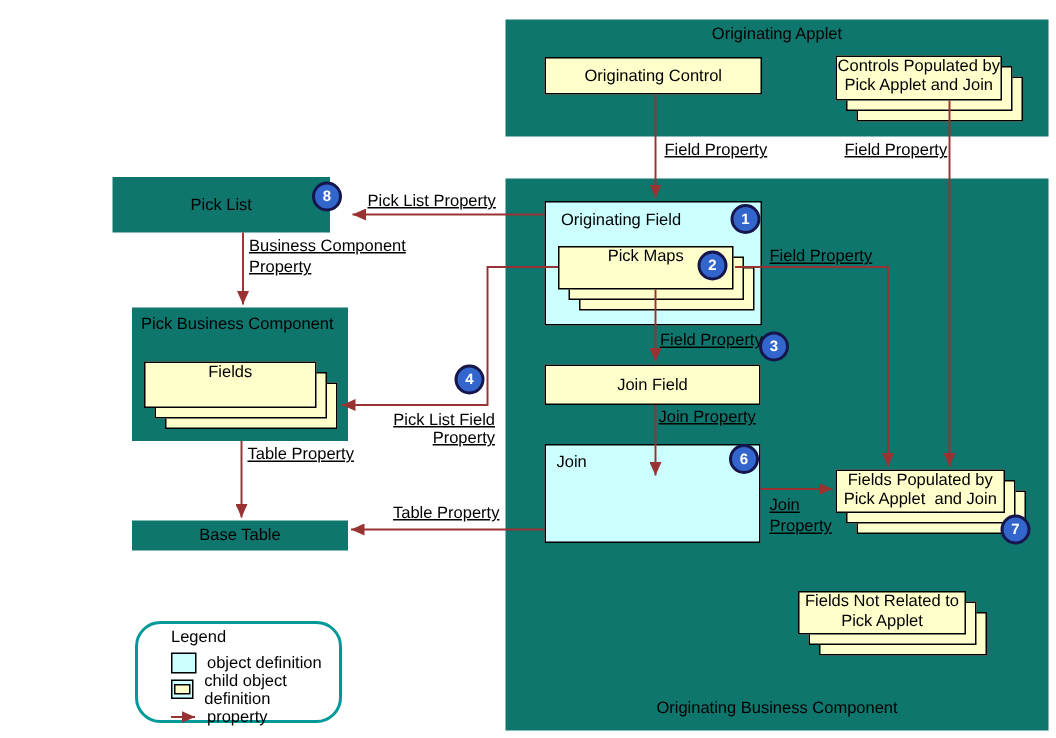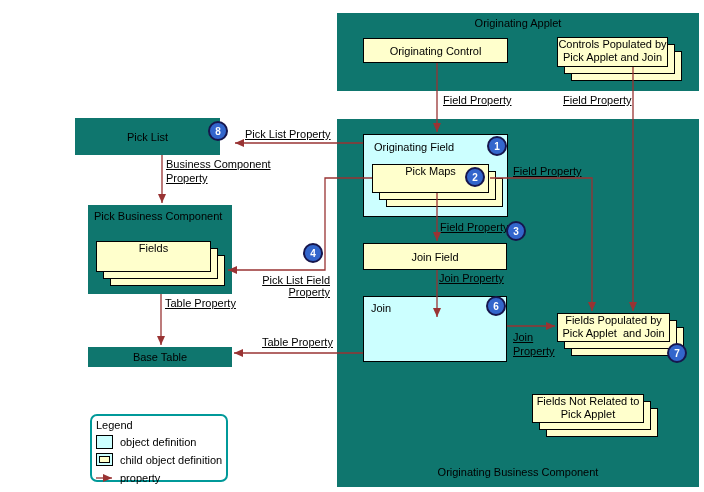--- a/index.html
+++ b/index.html
@@ -14,21 +14,21 @@
   .sl.front{left:0;top:0;display:flex;flex-direction:column;align-items:center;
             text-align:center;line-height:13px;}
   .ctitle{position:absolute;white-space:nowrap;}
   .center-lbl{width:100%;height:100%;display:flex;align-items:center;justify-content:center;}
   .badge{position:absolute;width:20px;height:20px;border-radius:50%;background:#3366CC;
          border:2px solid #16164d;box-sizing:border-box;color:#fff;font-size:10px;font-weight:bold;
          display:flex;align-items:center;justify-content:center;z-index:6;}
   .lbl{position:absolute;white-space:nowrap;line-height:13px;z-index:4;text-decoration:underline;}
   #edges{position:absolute;left:0;top:0;z-index:5;pointer-events:none;}
   #legend{position:absolute;left:90px;top:414px;width:138px;height:68px;background:#fff;
-          border:2px solid #009999;border-radius:7px;box-sizing:border-box;padding:3px 0 0 4px;}
+          border:2px solid #009999;border-radius:17px;box-sizing:border-box;padding:3px 0 0 22px;}
   .leg-row{display:flex;align-items:center;margin-top:3px;height:15px;}
   .leg-swatch1{width:17px;height:14px;background:#CCFFFF;border:1px solid #000;box-sizing:border-box;margin-right:7px;}
   .leg-swatch2{width:17px;height:13px;background:#CCFFFF;border:1px solid #000;box-sizing:border-box;
                margin-right:7px;display:flex;align-items:center;justify-content:center;}
   .leg-swatch2-inner{width:11px;height:7px;background:#FFFFCC;border:1px solid #000;box-sizing:border-box;}
   .leg-arrow{width:17px;margin-right:7px;}
   .pre{white-space:pre;}
 </style>
 </head>
 <body>

